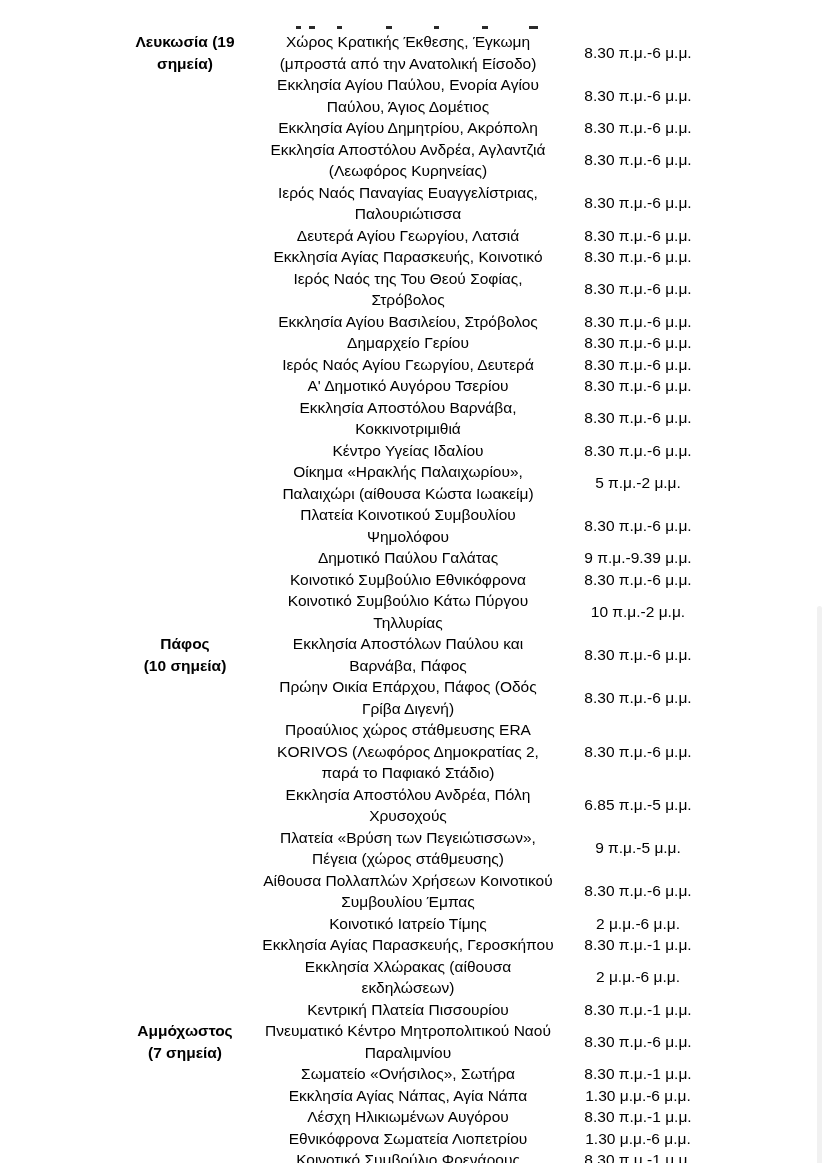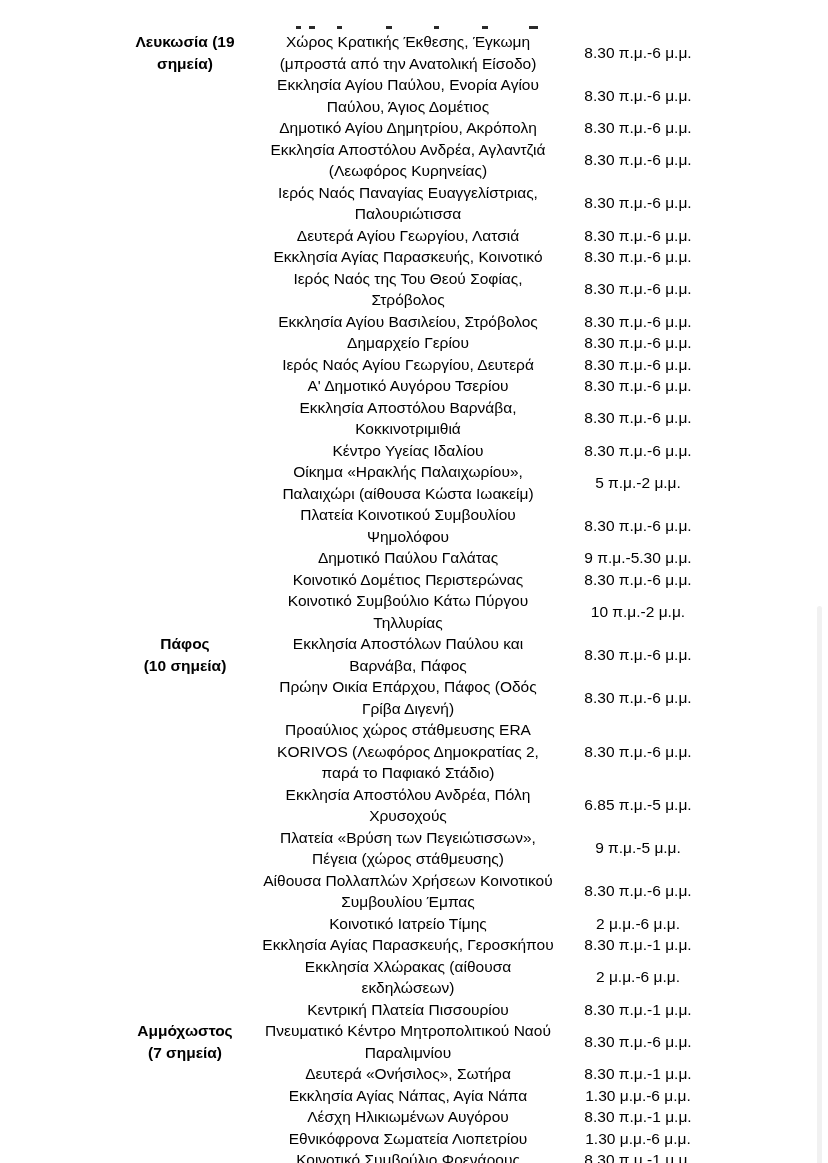--- a/index.html
+++ b/index.html
@@ -76,21 +76,21 @@
         <tr>
           <td class="region" rowspan="19">Λευκωσία (19<br>σημεία)</td>
           <td class="location">Χώρος Κρατικής Έκθεσης, Έγκωμη<br>(μπροστά από την Ανατολική Είσοδο)</td>
           <td class="hours">8.30 π.μ.-6 μ.μ.</td>
         </tr>
         <tr>
           <td class="location">Εκκλησία Αγίου Παύλου, Ενορία Αγίου<br>Παύλου, Άγιος Δομέτιος</td>
           <td class="hours">8.30 π.μ.-6 μ.μ.</td>
         </tr>
         <tr>
-          <td class="location">Δημοτικό Αγίου Δημητρίου, Ακρόπολη</td>
+          <td class="location">Εκκλησία Αγίου Δημητρίου, Ακρόπολη</td>
           <td class="hours">8.30 π.μ.-6 μ.μ.</td>
         </tr>
         <tr>
           <td class="location">Εκκλησία Αποστόλου Ανδρέα, Αγλαντζιά<br>(Λεωφόρος Κυρηνείας)</td>
           <td class="hours">8.30 π.μ.-6 μ.μ.</td>
         </tr>
         <tr>
           <td class="location">Ιερός Ναός Παναγίας Ευαγγελίστριας,<br>Παλουριώτισσα</td>
           <td class="hours">8.30 π.μ.-6 μ.μ.</td>
         </tr>
@@ -133,24 +133,24 @@
         <tr>
           <td class="location">Οίκημα «Ηρακλής Παλαιχωρίου»,<br>Παλαιχώρι (αίθουσα Κώστα Ιωακείμ)</td>
           <td class="hours">5 π.μ.-2 μ.μ.</td>
         </tr>
         <tr>
           <td class="location">Πλατεία Κοινοτικού Συμβουλίου<br>Ψημολόφου</td>
           <td class="hours">8.30 π.μ.-6 μ.μ.</td>
         </tr>
         <tr>
           <td class="location">Δημοτικό Παύλου Γαλάτας</td>
-          <td class="hours">9 π.μ.-5.30 μ.μ.</td>
-        </tr>
-        <tr>
-          <td class="location">Κοινοτικό Δομέτιος Περιστερώνας</td>
+          <td class="hours">9 π.μ.-9.39 μ.μ.</td>
+        </tr>
+        <tr>
+          <td class="location">Κοινοτικό Συμβούλιο Εθνικόφρονα</td>
           <td class="hours">8.30 π.μ.-6 μ.μ.</td>
         </tr>
         <tr>
           <td class="location">Κοινοτικό Συμβούλιο Κάτω Πύργου<br>Τηλλυρίας</td>
           <td class="hours">10 π.μ.-2 μ.μ.</td>
         </tr>
         <tr>
           <td class="region" rowspan="10">Πάφος<br>(10 σημεία)</td>
           <td class="location">Εκκλησία Αποστόλων Παύλου και<br>Βαρνάβα, Πάφος</td>
           <td class="hours">8.30 π.μ.-6 μ.μ.</td>
@@ -190,21 +190,21 @@
         <tr>
           <td class="location">Κεντρική Πλατεία Πισσουρίου</td>
           <td class="hours">8.30 π.μ.-1 μ.μ.</td>
         </tr>
         <tr>
           <td class="region" rowspan="7">Αμμόχωστος<br>(7 σημεία)</td>
           <td class="location">Πνευματικό Κέντρο Μητροπολιτικού Ναού<br>Παραλιμνίου</td>
           <td class="hours">8.30 π.μ.-6 μ.μ.</td>
         </tr>
         <tr>
-          <td class="location">Δευτερά «Ονήσιλος», Σωτήρα</td>
+          <td class="location">Σωματείο «Ονήσιλος», Σωτήρα</td>
           <td class="hours">8.30 π.μ.-1 μ.μ.</td>
         </tr>
         <tr>
           <td class="location">Εκκλησία Αγίας Νάπας, Αγία Νάπα</td>
           <td class="hours">1.30 μ.μ.-6 μ.μ.</td>
         </tr>
         <tr>
           <td class="location">Λέσχη Ηλικιωμένων Αυγόρου</td>
           <td class="hours">8.30 π.μ.-1 μ.μ.</td>
         </tr>

